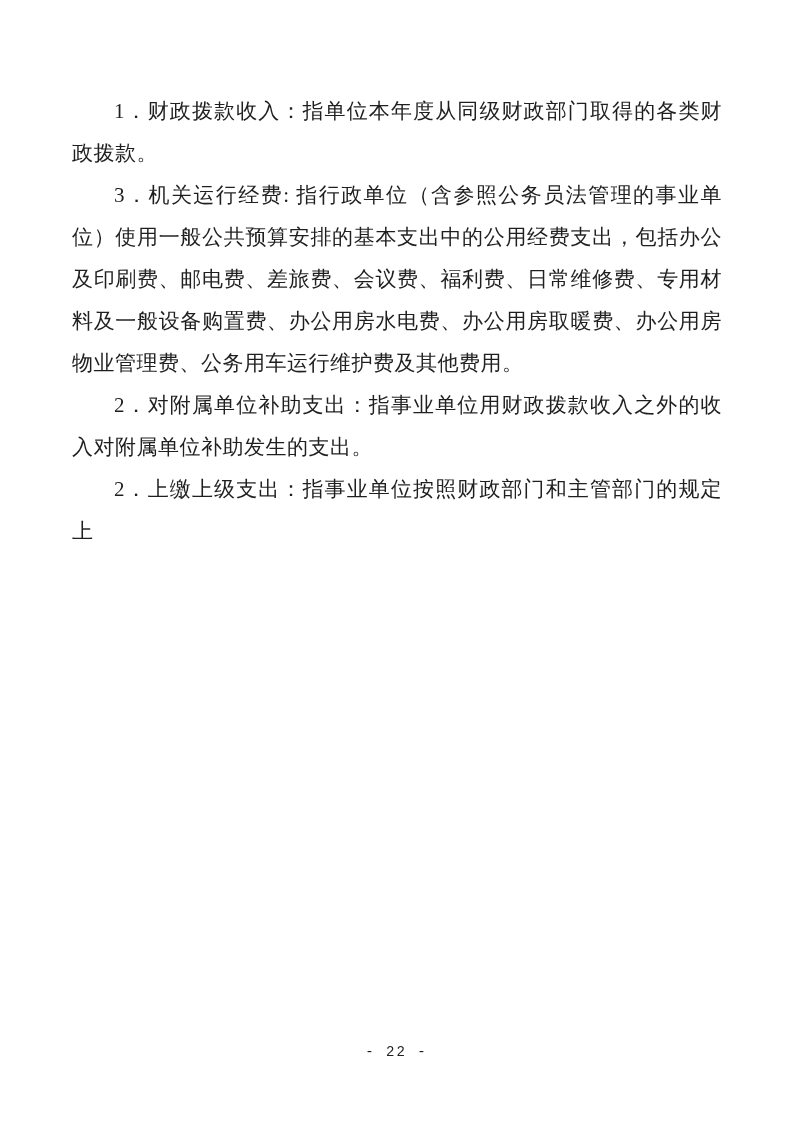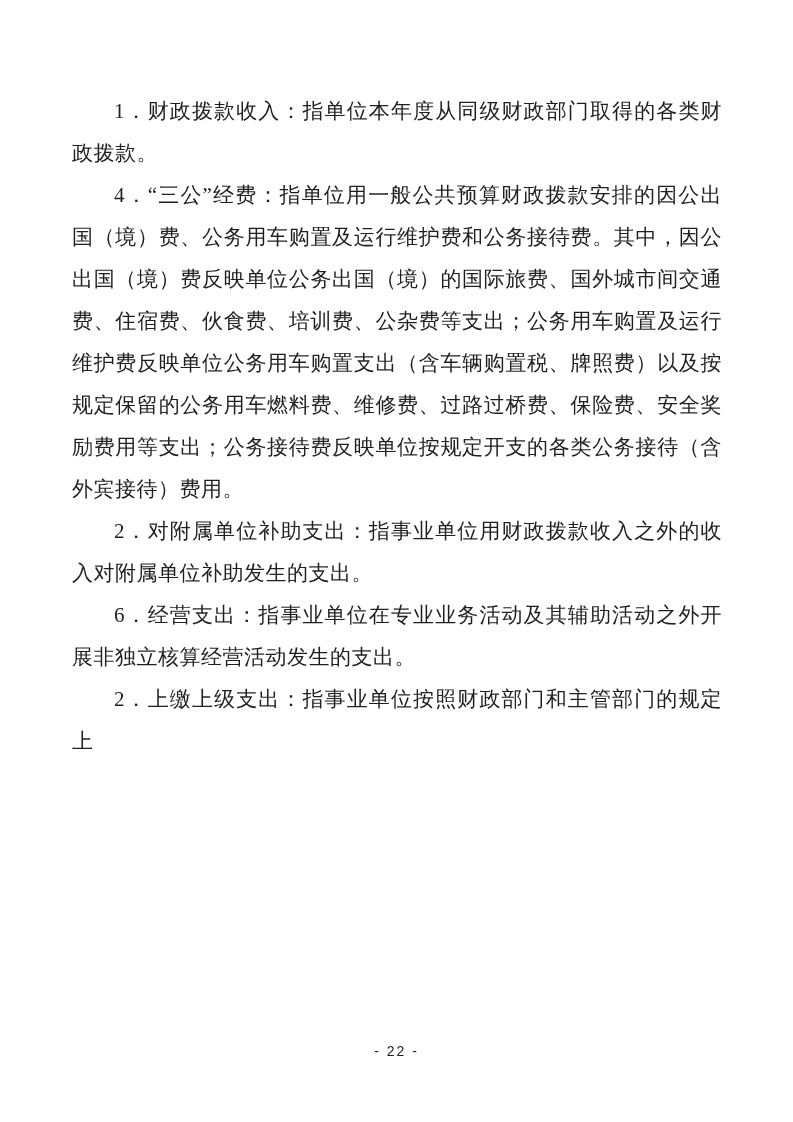--- a/index.html
+++ b/index.html
@@ -35,30 +35,29 @@
     position: absolute;
     left: 0;
     bottom: 62px;
     width: 100%;
     text-align: center;
   }
   .page-number {
     font-size: 14px;
     color: #1f1f1f;
     letter-spacing: 2px;
-    font-family: Liberation Sans, sans-serif;
+    font-family: Liberation Mono, monospace;
   }
 </style>
 </head>
 <body>
 
 <div class="page">
   <div class="content">
     <p class="para">1．财政拨款收入：指单位本年度从同级财政部门取得的各类财政拨款。</p>
-    <p class="para">4．“三公”经费：指单位用一般公共预算财政拨款安排的因公出国（境）费、公务用车购置及运行维护费和公务接待费。其中，因公出国（境）费反映单位公务出国（境）的国际旅费、国外城市间交通费、住宿费、伙食费、培训费、公杂费等支出；公务用车购置及运行维护费反映单位公务用车购置支出（含车辆购置税、牌照费）以及按规定保留的公务用车燃料费、维修费、过路过桥费、保险费、安全奖励费用等支出；公务接待费反映单位按规定开支的各类公务接待（含外宾接待）费用。</p>
+    <p class="para">3．机关运行经费: 指行政单位（含参照公务员法管理的事业单位）使用一般公共预算安排的基本支出中的公用经费支出，包括办公及印刷费、邮电费、差旅费、会议费、福利费、日常维修费、专用材料及一般设备购置费、办公用房水电费、办公用房取暖费、办公用房物业管理费、公务用车运行维护费及其他费用。</p>
     <p class="para">2．对附属单位补助支出：指事业单位用财政拨款收入之外的收入对附属单位补助发生的支出。</p>
-    <p class="para">6．经营支出：指事业单位在专业业务活动及其辅助活动之外开展非独立核算经营活动发生的支出。</p>
     <p class="para">2．上缴上级支出：指事业单位按照财政部门和主管部门的规定上</p>
   </div>
   <div class="footer">
     <span class="page-number">- 22 -</span>
   </div>
 </div>
 
 </body></html>

